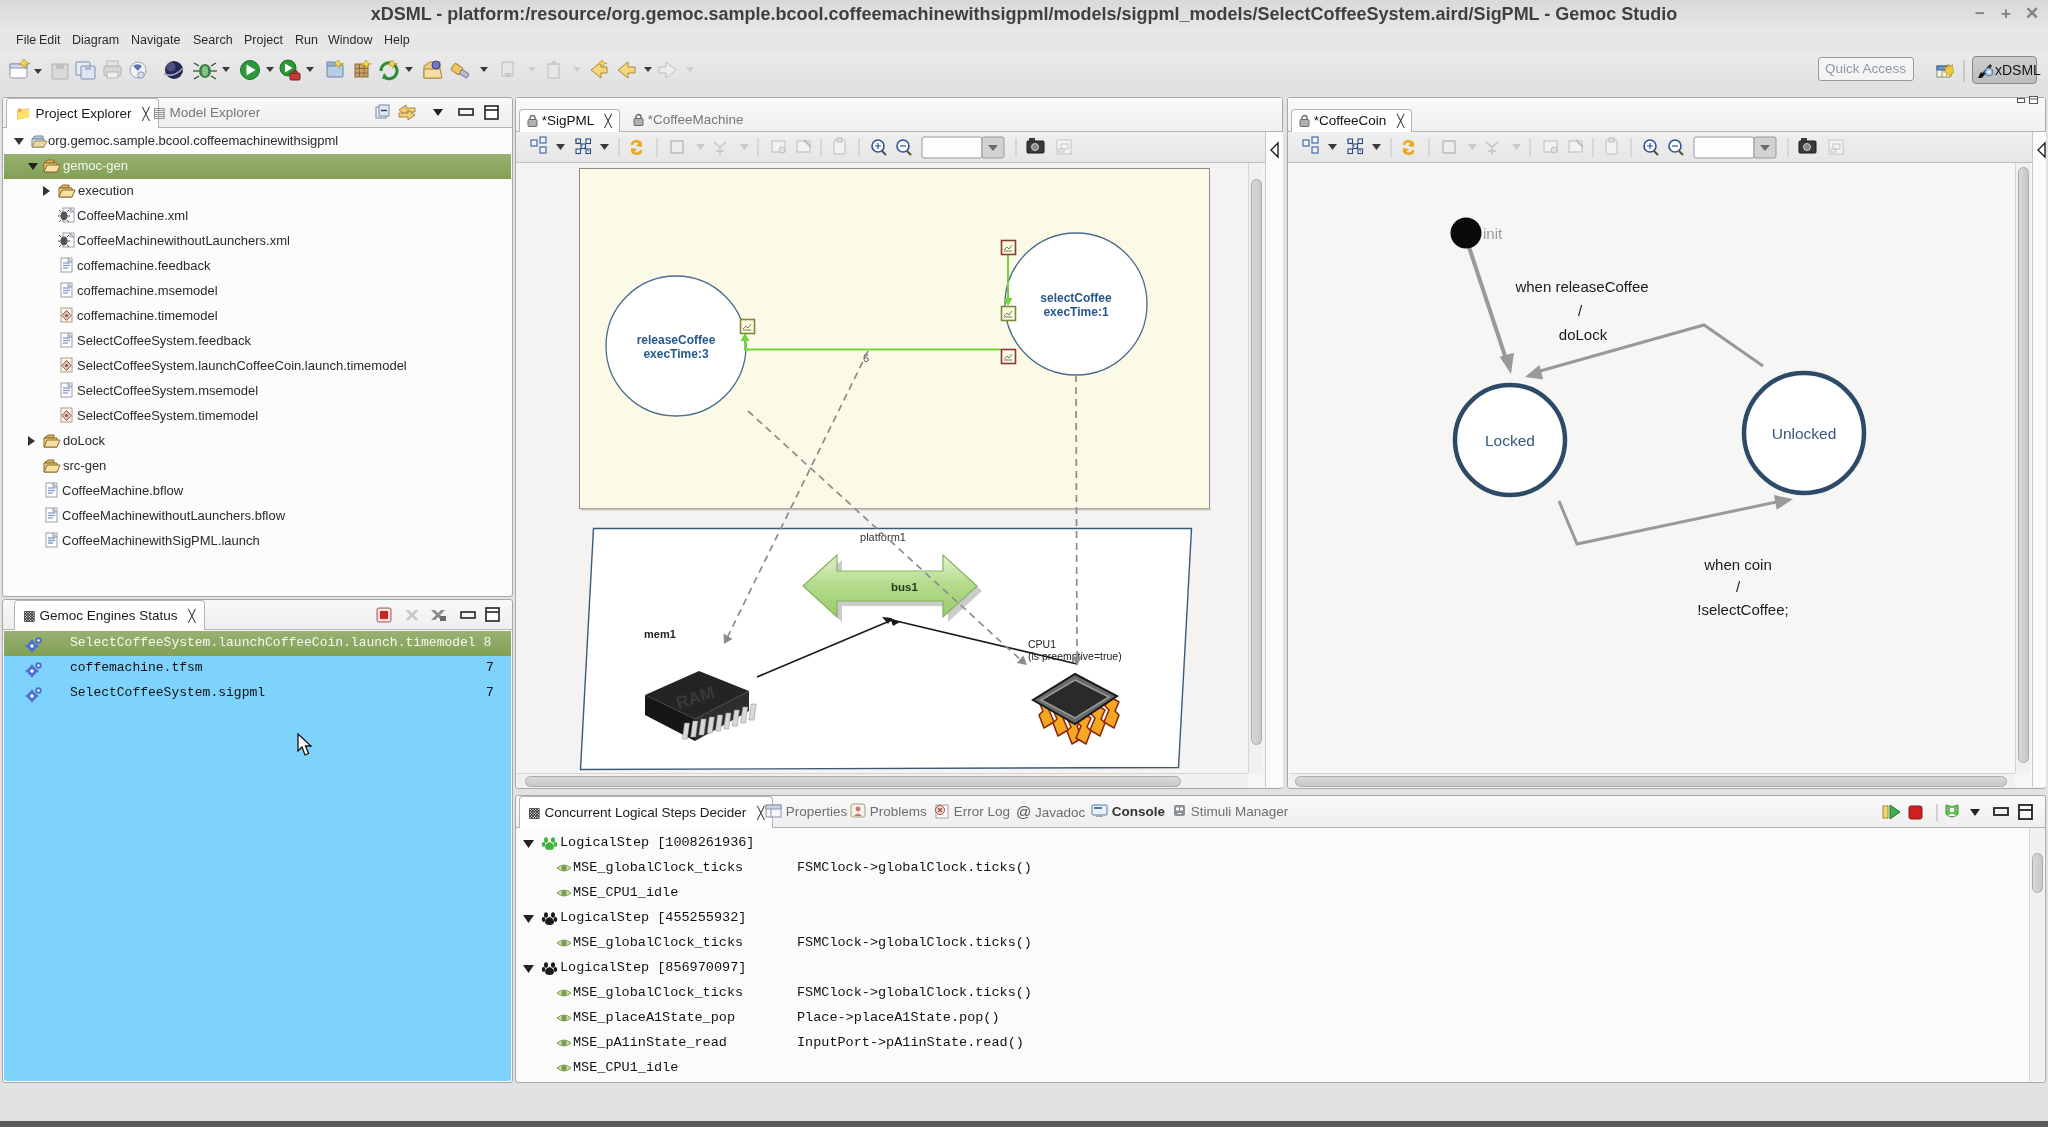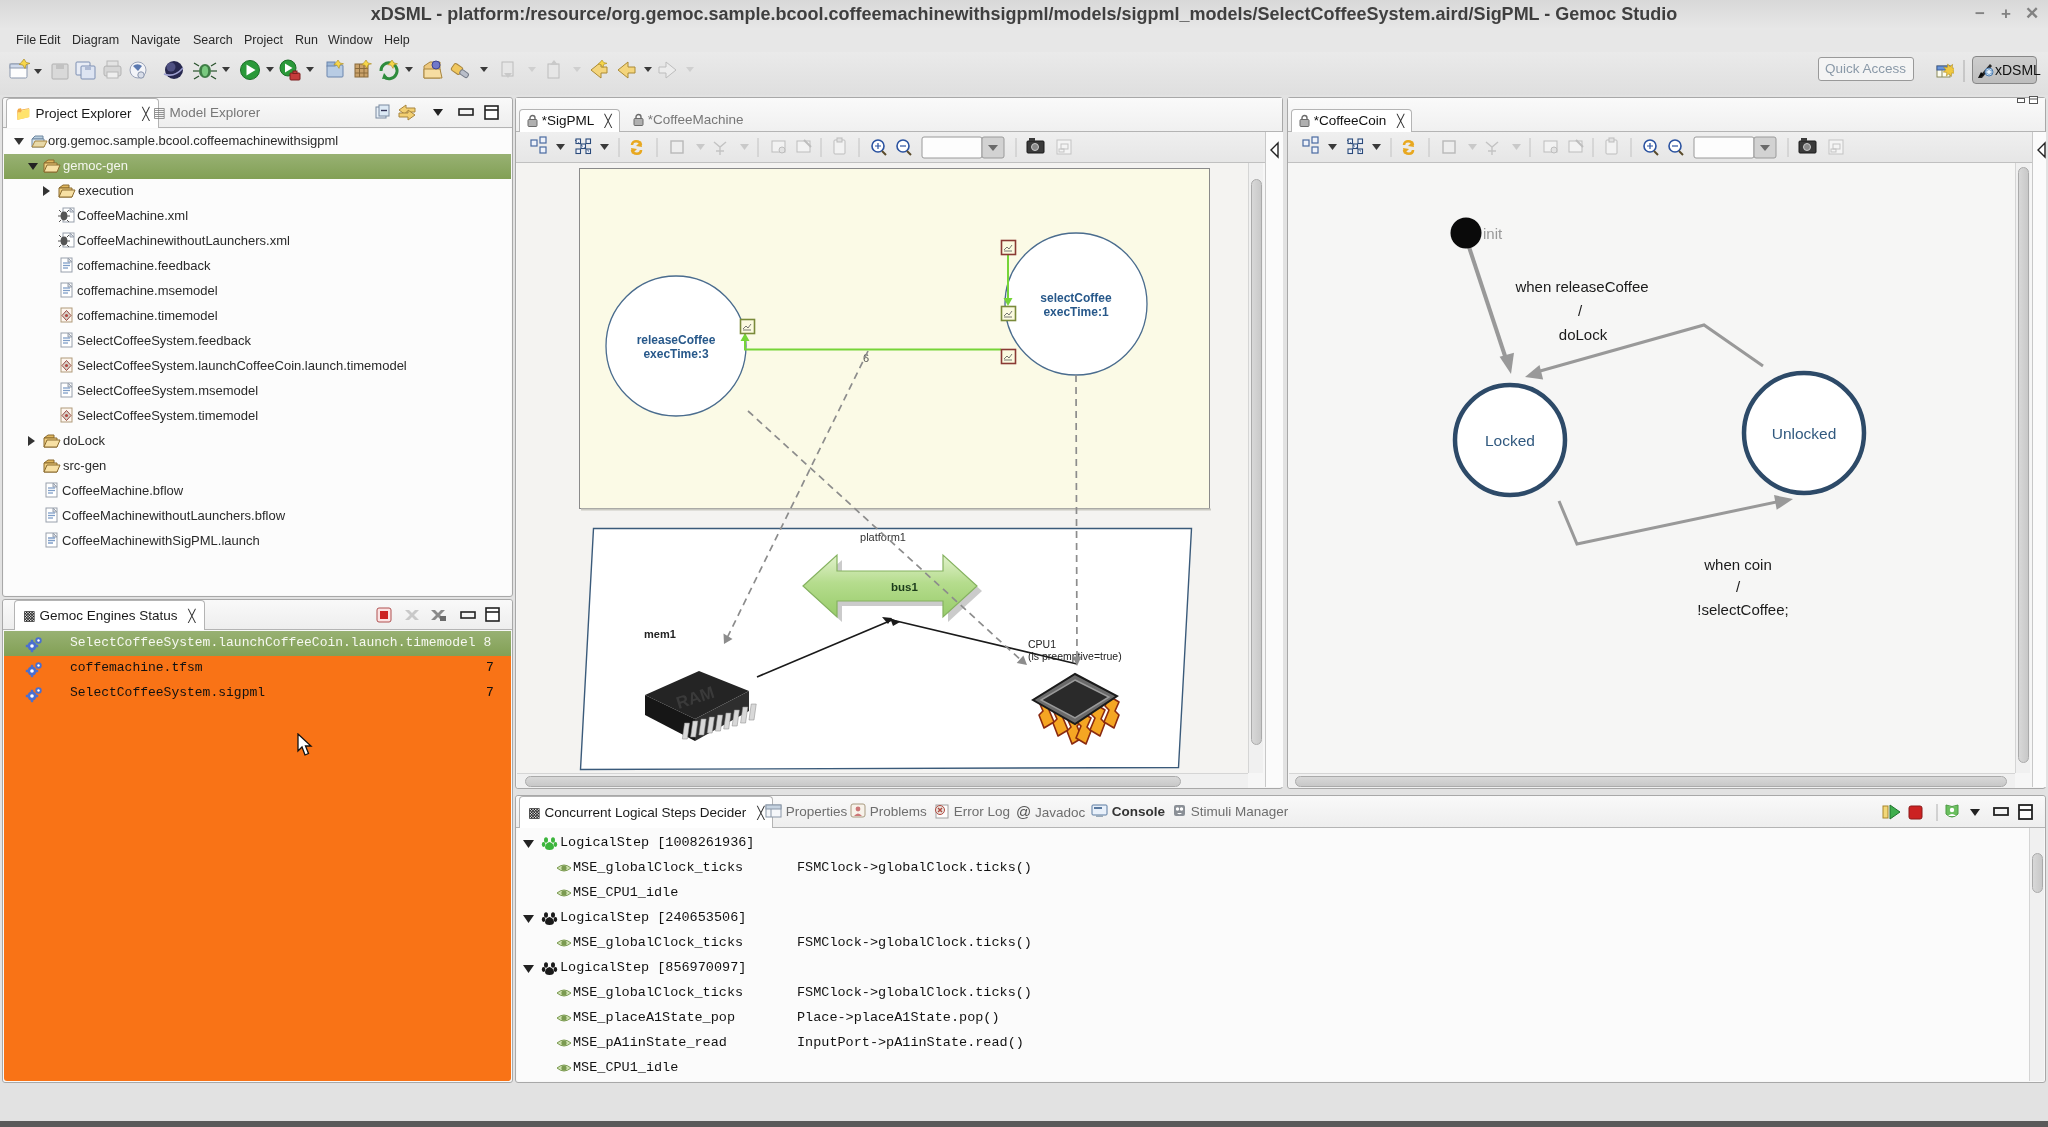--- a/index.html
+++ b/index.html
@@ -25,21 +25,21 @@
 
 #pexp { left:2px; top:97px; width:511px; height:500px; }
 #ptree { position:absolute; left:1px; top:31px; right:1px; bottom:1px; background:#fcfcfc; border-radius:0 0 3px 3px; overflow:hidden; }
 .trow { position:absolute; left:0; width:100%; height:25px; font-size:13px; color:#2a2a2a; white-space:nowrap; }
 .trow .lbl { position:absolute; top:4px; }
 .trow.sel { background:linear-gradient(#98b173,#82a055); color:#f4f6ee; }
 .arrow-d { position:absolute; top:9px; width:0; height:0; border-left:5px solid transparent; border-right:5px solid transparent; border-top:7px solid #333; }
 .arrow-r { position:absolute; top:7px; width:0; height:0; border-top:5px solid transparent; border-bottom:5px solid transparent; border-left:7px solid #333; }
 
 #geng { left:2px; top:599px; width:511px; height:484px; }
-#glist { position:absolute; left:1px; top:31px; right:1px; bottom:1px; background:#f97316; border-radius:0 0 3px 3px; }
+#glist { position:absolute; left:1px; top:31px; right:1px; bottom:1px; background:#7dd3fc; border-radius:0 0 3px 3px; }
 .grow { position:absolute; left:0; width:100%; height:25px; font-family:"Liberation Mono",monospace; font-size:13px; color:#111; }
 .grow.sel { background:linear-gradient(#98b173,#82a055); color:#f6f8f0; }
 
 .editor { position:absolute; background:#f6f6f6; border:1px solid #a8a8a8; border-radius:3px; }
 .etabzone { position:absolute; left:0; top:0; right:0; height:34px; background:linear-gradient(#fafafa,#f0f0f0); border-bottom:1px solid #b4b4b4; }
 .etab { position:absolute; top:11px; height:23px; background:#fff; border:1px solid #b4b4b4; border-bottom:none; border-radius:4px 4px 0 0; font-size:13.5px; color:#111; line-height:21px; padding:0 7px; }
 .etab.inactive { background:none; border:none; color:#777; }
 .etoolbar { position:absolute; left:0; top:34px; right:0; height:31px; background:linear-gradient(#efefef,#e6e6e6); border-bottom:1px solid #c0c0c0; }
 #ed1 { left:515px; top:97px; width:768px; height:692px; }
 #ed2 { left:1287px; top:97px; width:759px; height:692px; }
@@ -814,21 +814,21 @@
     <div class="brow" style="left:0;top:78px"><svg class="ic" style="left:5px;top:8px" width="14" height="10">
           <path d="M1 1 l11 0 -5.5 8z" fill="#222"></path>
         </svg><svg class="ic" style="left:24px;top:3px" width="18" height="18">
           <g fill="#1a1a1a">
             <ellipse cx="5" cy="6" rx="2" ry="2.8"></ellipse>
             <ellipse cx="12" cy="6" rx="2" ry="2.8"></ellipse>
             <ellipse cx="2.6" cy="10.5" rx="1.8" ry="2.4"></ellipse>
             <ellipse cx="14.4" cy="10.5" rx="1.8" ry="2.4"></ellipse>
             <path d="M8.5 8 q4 1 4.5 5 q0 3 -4.5 3 q-4.5 0 -4.5-3 q.5-4 4.5-5z"></path>
           </g>
-        </svg><span style="position:absolute;left:43px;top:4px">LogicalStep [240653506]</span></div>
+        </svg><span style="position:absolute;left:43px;top:4px">LogicalStep [455255932]</span></div>
     <div class="brow" style="left:0;top:103px"><svg class="ic" style="left:39px;top:6px" width="16" height="12">
           <path d="M1 6 q7-6 14 0 q-7 6 -14 0z" fill="#cfe0b0" stroke="#7a9a50"></path>
           <circle cx="8" cy="6" r="2.6" fill="#7a9a50"></circle>
         </svg><span style="position:absolute;left:56px;top:4px">MSE_globalClock_ticks</span><span style="position:absolute;left:280px;top:4px">FSMClock-&gt;globalClock.ticks()</span></div>
     <div class="brow" style="left:0;top:128px"><svg class="ic" style="left:5px;top:8px" width="14" height="10">
           <path d="M1 1 l11 0 -5.5 8z" fill="#222"></path>
         </svg><svg class="ic" style="left:24px;top:3px" width="18" height="18">
           <g fill="#1a1a1a">
             <ellipse cx="5" cy="6" rx="2" ry="2.8"></ellipse>
             <ellipse cx="12" cy="6" rx="2" ry="2.8"></ellipse>

